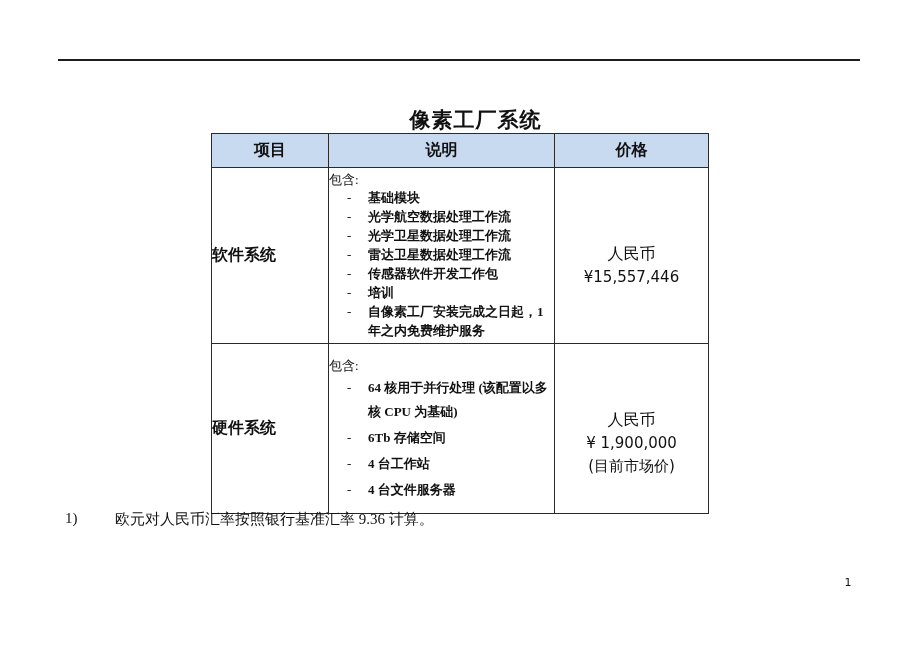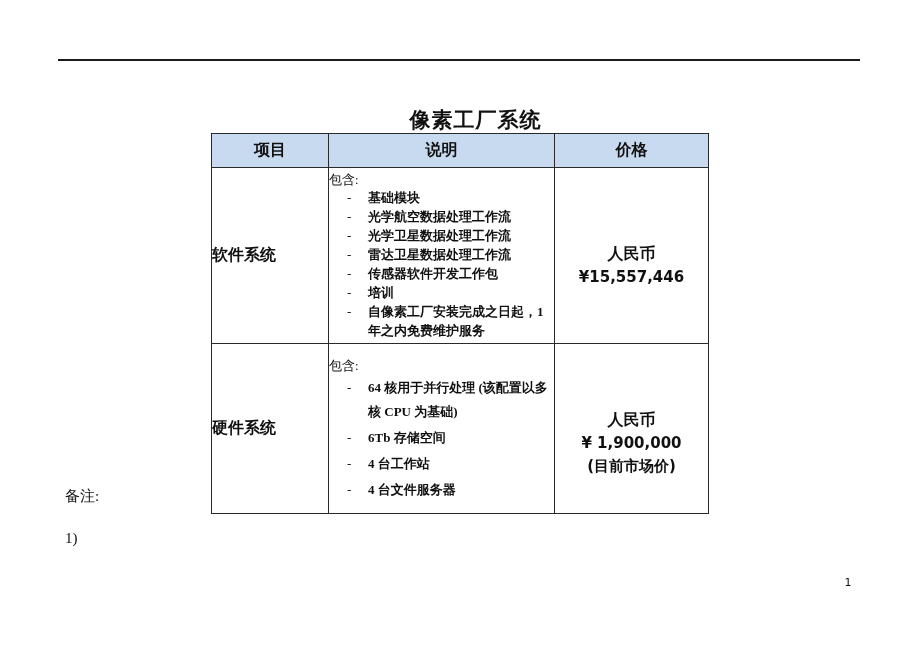--- a/index.html
+++ b/index.html
@@ -74,21 +74,21 @@
   .li .dash {
     width: 21px;
     flex: 0 0 21px;
   }
   .li .li-text { flex: 1 1 auto; font-weight: bold; }
   tr.r2 .li { line-height: 24px; margin-top: 2px; }
   tr.r2 .desc-intro { line-height: 16px; margin-top: 3px; }
   td.price-cell {
     text-align: center;
     font-family: "DejaVu Sans", "Liberation Sans", sans-serif;
-    font-weight: bold;
+    font-weight: normal;
     font-size: 15px;
     vertical-align: top;
   }
   tr.r1 td.price-cell { padding-top: 20px; }
   tr.r2 td.price-cell { padding-top: 28px; }
   .price-line { line-height: 18px; }
   .price-line + .price-line { margin-top: 5px; }
   .currency-line {
     font-family: "Liberation Serif", "DejaVu Serif", serif;
     font-size: 16px;
@@ -198,21 +198,21 @@
         <td class="price-cell">
           <div class="price-line currency-line">人民币</div>
           <div class="price-line">¥ 1,900,000</div>
           <div class="price-line">(目前市场价)</div>
         </td>
       </tr>
     </tbody>
   </table>
 
   <div class="notes">
-    <div class="notes-label">备注:</div>
     <div class="note-line">
       <span class="note-num">1)</span>
+      <span class="note-text">欧元对人民币汇率按照银行基准汇率 9.36 计算。</span>
     </div>
   </div>
 
   <div class="page-number">1</div>
 
 </div>
 
 </body></html>

